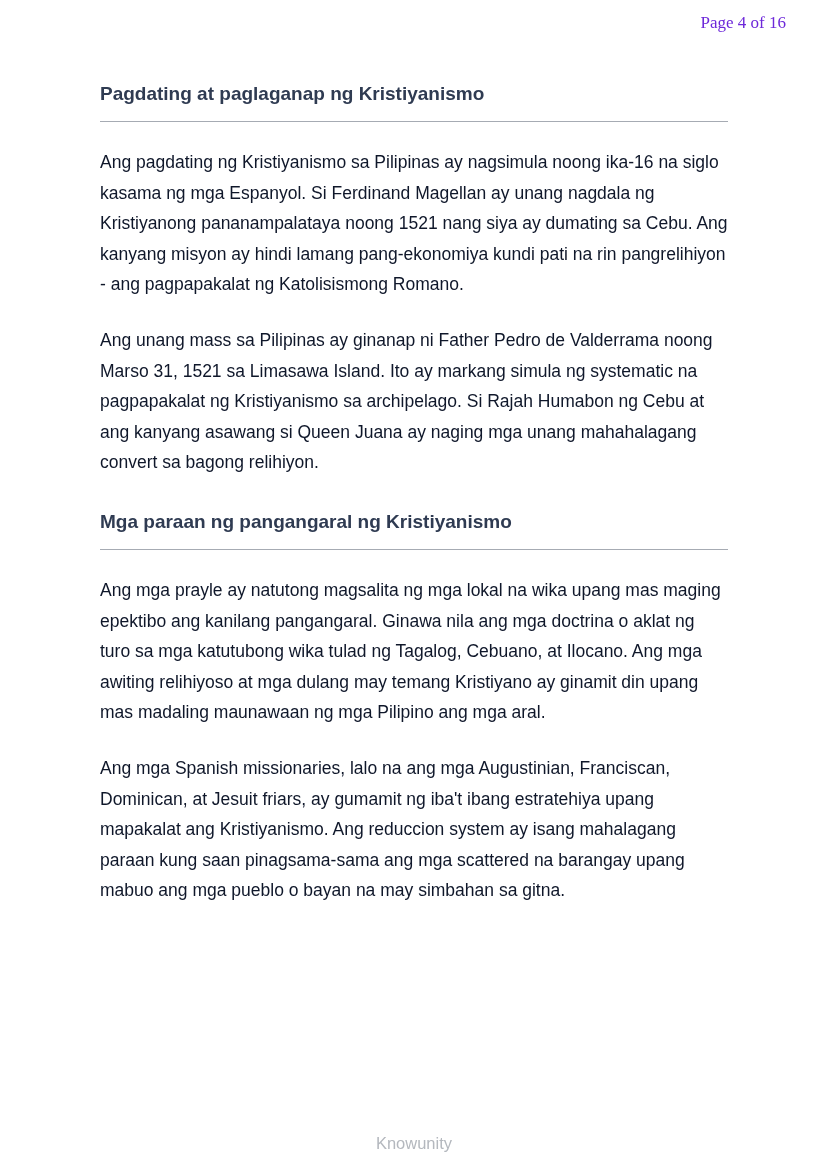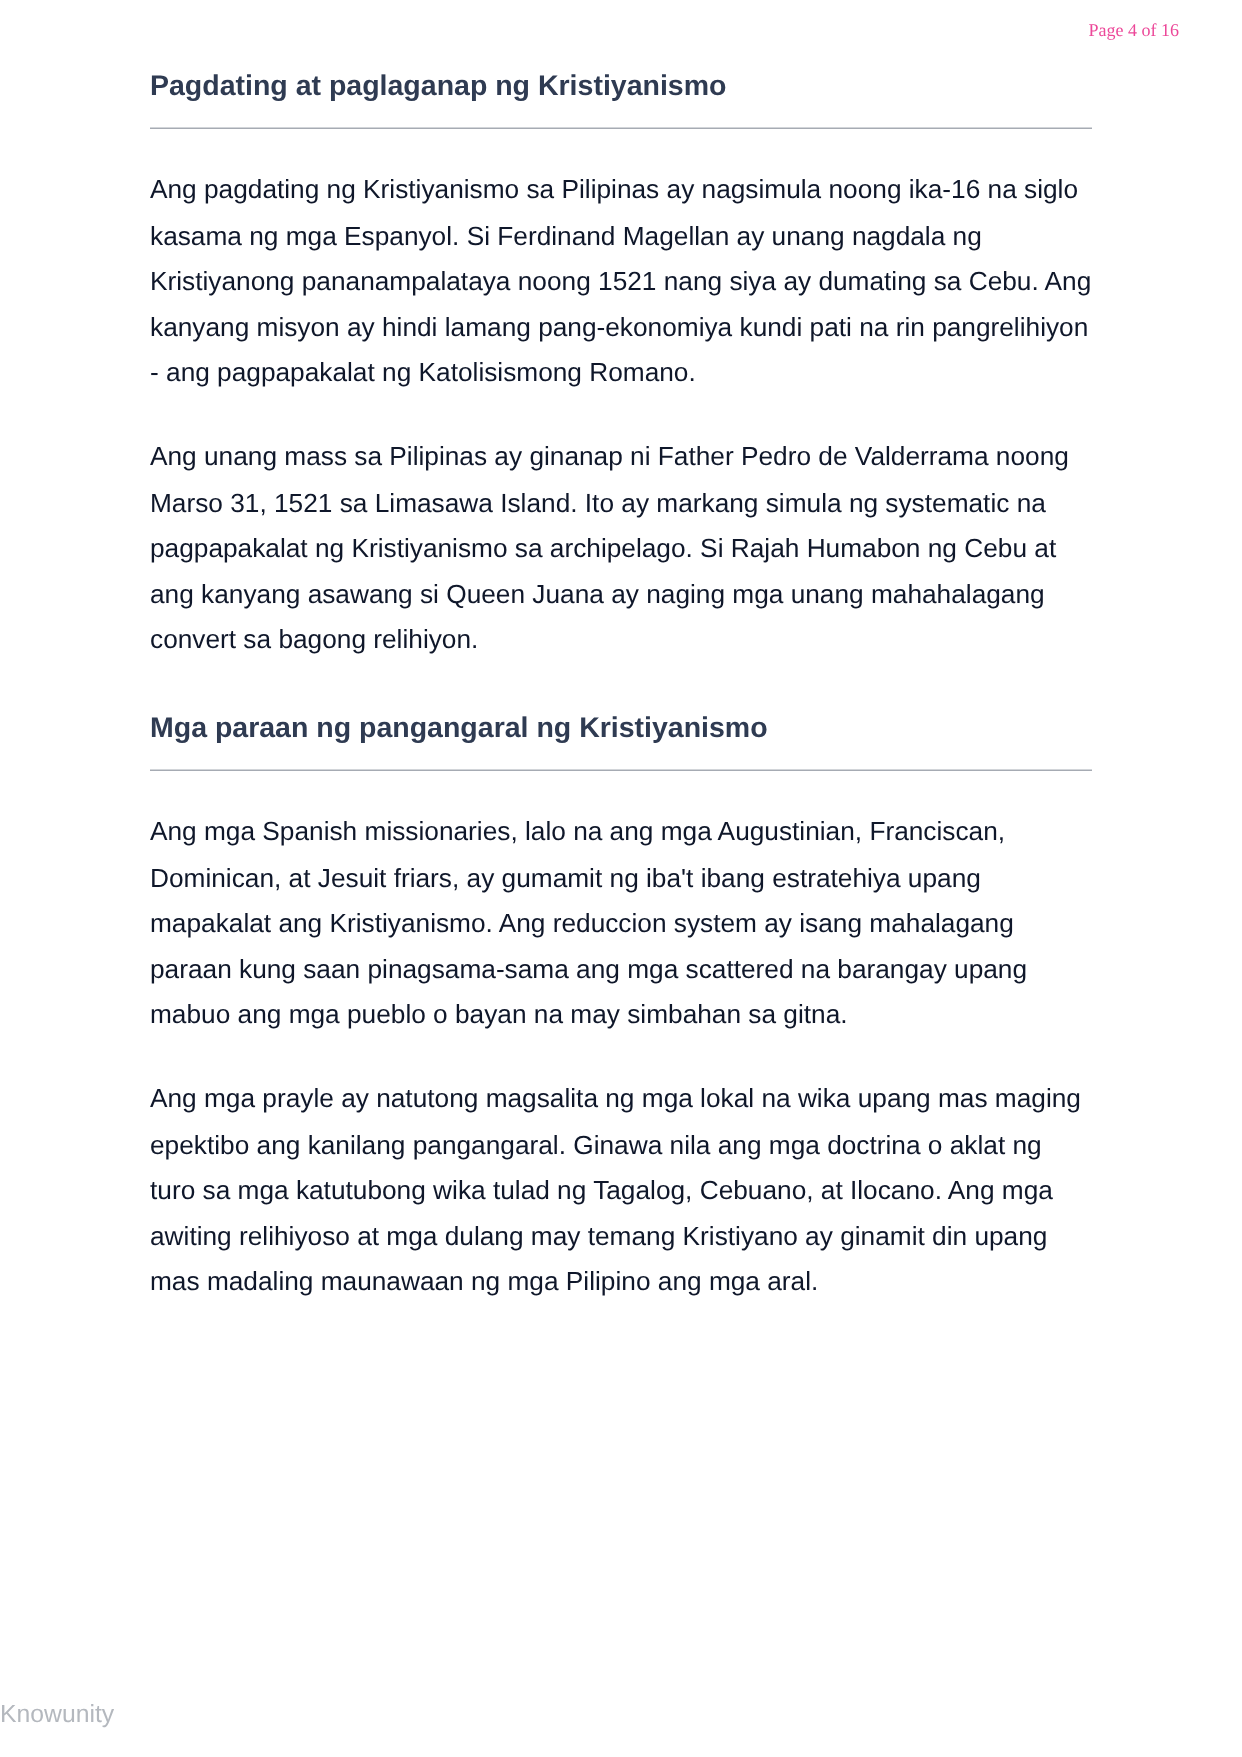--- a/index.html
+++ b/index.html
@@ -13,25 +13,26 @@
     height: 1171px;
     background: #ffffff;
     overflow: hidden;
     font-family: "Liberation Sans", sans-serif;
   }
   .page-indicator {
     position: absolute;
     top: 13px;
     right: 42px;
     font-family: "Liberation Serif", serif;
-    font-size: 12px;
-    color: #ec4899;
+    font-size: 17px;
+    color: #6d28d9;
   }
   .content {
     padding: 46px 100px 0 100px;
+    margin-top: 36px;
   }
   .section-heading {
     margin: 0;
     font-size: 19px;
     line-height: 24px;
     font-weight: bold;
     color: #2f3b52;
     padding-bottom: 15px;
     border-bottom: 1px solid #a6abb3;
   }
@@ -42,20 +43,21 @@
     margin: 25px 0;
     font-size: 17.5px;
     line-height: 30.6px;
     color: #0f172a;
   }
   .footer-brand {
     position: absolute;
     bottom: 18px;
     left: 0;
     width: 100%;
+    text-align: center;
     font-size: 16.5px;
     color: #b4b8be;
   }
 </style>
 </head>
 <body>
 
 <div class="page">
 
   <div class="page-indicator">Page 4 of 16</div>
@@ -63,21 +65,21 @@
   <main class="content">
 
     <section>
       <h2 class="section-heading">Pagdating at paglaganap ng Kristiyanismo</h2>
       <p class="paragraph">Ang pagdating ng Kristiyanismo sa Pilipinas ay nagsimula noong ika-16 na siglo kasama ng mga Espanyol. Si Ferdinand Magellan ay unang nagdala ng Kristiyanong pananampalataya noong 1521 nang siya ay dumating sa Cebu. Ang kanyang misyon ay hindi lamang pang-ekonomiya kundi pati na rin pangrelihiyon - ang pagpapakalat ng Katolisismong Romano.</p>
       <p class="paragraph">Ang unang mass sa Pilipinas ay ginanap ni Father Pedro de Valderrama noong Marso 31, 1521 sa Limasawa Island. Ito ay markang simula ng systematic na pagpapakalat ng Kristiyanismo sa archipelago. Si Rajah Humabon ng Cebu at ang kanyang asawang si Queen Juana ay naging mga unang mahahalagang convert sa bagong relihiyon.</p>
     </section>
 
     <section>
       <h2 class="section-heading second">Mga paraan ng pangangaral ng Kristiyanismo</h2>
+      <p class="paragraph">Ang mga prayle ay natutong magsalita ng mga lokal na wika upang mas maging epektibo ang kanilang pangangaral. Ginawa nila ang mga doctrina o aklat ng turo sa mga katutubong wika tulad ng Tagalog, Cebuano, at Ilocano. Ang mga awiting relihiyoso at mga dulang may temang Kristiyano ay ginamit din upang mas madaling maunawaan ng mga Pilipino ang mga aral.</p>
       <p class="paragraph">Ang mga Spanish missionaries, lalo na ang mga Augustinian, Franciscan, Dominican, at Jesuit friars, ay gumamit ng iba't ibang estratehiya upang mapakalat ang Kristiyanismo. Ang reduccion system ay isang mahalagang paraan kung saan pinagsama-sama ang mga scattered na barangay upang mabuo ang mga pueblo o bayan na may simbahan sa gitna.</p>
-      <p class="paragraph">Ang mga prayle ay natutong magsalita ng mga lokal na wika upang mas maging epektibo ang kanilang pangangaral. Ginawa nila ang mga doctrina o aklat ng turo sa mga katutubong wika tulad ng Tagalog, Cebuano, at Ilocano. Ang mga awiting relihiyoso at mga dulang may temang Kristiyano ay ginamit din upang mas madaling maunawaan ng mga Pilipino ang mga aral.</p>
     </section>
 
   </main>
 
   <footer class="footer-brand">Knowunity</footer>
 
 </div>
 
 </body></html>

